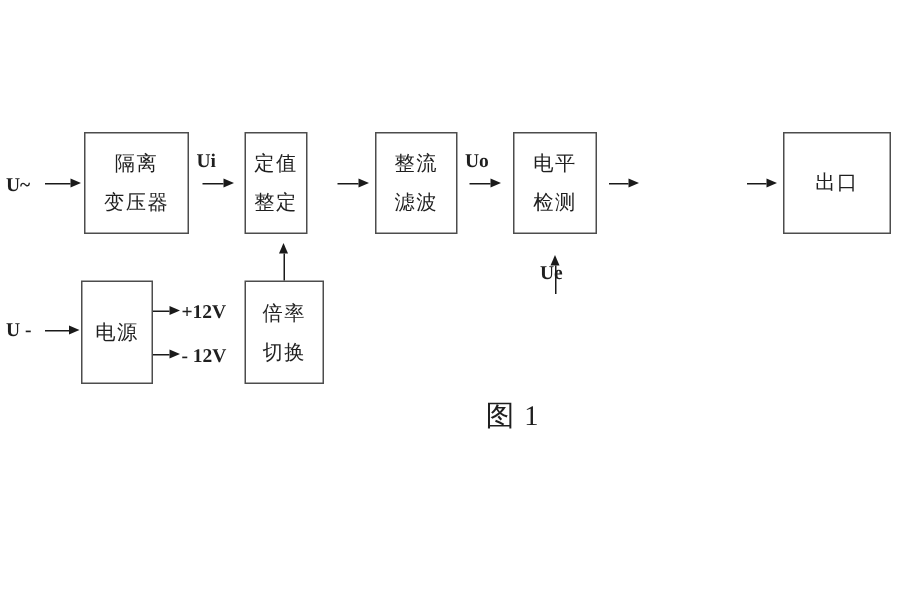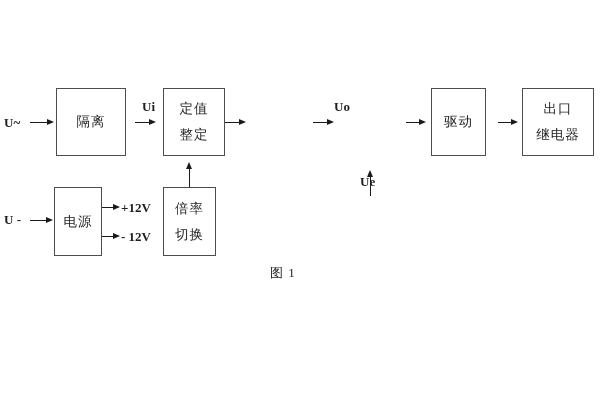--- a/index.html
+++ b/index.html
@@ -25,84 +25,89 @@
   }
   .box span{line-height:26px;white-space:nowrap;}
   .lbl{
     position:absolute;
     color:#1f1f1f;
     font-size:13px;
     font-weight:700;
     line-height:15px;
     white-space:nowrap;
   }
-  .lbl.center{text-align:right;}
+  .lbl.center{text-align:left;}
   
   .arr-h{position:absolute;height:0;border-top:1.4px solid #1a1a1a;}
   .arr-h::after{
     content:"";position:absolute;right:-7px;top:-4.4px;
     border-left:7px solid #1a1a1a;
     border-top:3.5px solid transparent;
     border-bottom:3.5px solid transparent;
   }
   
   .arr-v{position:absolute;width:0;border-left:1.4px solid #1a1a1a;}
   .arr-v::after{
     content:"";position:absolute;top:-7px;left:-4.4px;
     border-bottom:7px solid #1a1a1a;
     border-left:3.5px solid transparent;
     border-right:3.5px solid transparent;
   }
   .caption{
     position:absolute;
     color:#1f1f1f;
-    font-size:13px;
+    font-size:19px;
     letter-spacing:1px;
-    text-align:left;
+    text-align:right;
   }
 </style>
 </head>
 <body>
 
 <div id="canvas">
 
   <div class="box" style="left:56px;top:88px;width:70px;height:68px">
     <span>隔离</span>
+    <span>变压器</span>
   </div>
 
-  <div class="box" style="left:163px;top:88px;width:62px;height:68px">
+  <div class="box" style="left:163px;top:88px;width:42px;height:68px">
     <span>定值</span>
     <span>整定</span>
   </div>
 
+  <div class="box" style="left:250px;top:88px;width:55px;height:68px">
+    <span>整流</span>
+    <span>滤波</span>
+  </div>
 
+  <div class="box" style="left:342px;top:88px;width:56px;height:68px">
+    <span>电平</span>
+    <span>检测</span>
+  </div>
 
-  <div class="box" style="left:431px;top:88px;width:55px;height:68px">
-    <span>驱动</span>
-  </div>
 
   <div class="box" style="left:522px;top:88px;width:72px;height:68px">
     <span>出口</span>
-    <span>继电器</span>
   </div>
 
   <div class="box" style="left:54px;top:187px;width:48px;height:69px">
     <span>电源</span>
   </div>
 
   <div class="box" style="left:163px;top:187px;width:53px;height:69px">
     <span>倍率</span>
     <span>切换</span>
   </div>
 
 
   <div class="lbl" style="left:4px;top:115px">U~</div>
   <div class="lbl" style="left:4px;top:212px">U -</div>
   <div class="lbl center" style="left:131px;top:99px;width:24px">Ui</div>
-  <div class="lbl center" style="left:326px;top:99px;width:24px">Uo</div>
+  <div class="lbl center" style="left:310px;top:99px;width:24px">Uo</div>
   <div class="lbl" style="left:360px;top:174px">Ue</div>
   <div class="lbl" style="left:121px;top:200px">+12V</div>
   <div class="lbl" style="left:121px;top:229px">- 12V</div>
 
   <div class="arr-h" style="left:30px;top:122px;width:17px"></div>
   <div class="arr-h" style="left:135px;top:122px;width:14px"></div>
   <div class="arr-h" style="left:225px;top:122px;width:14px"></div>
   <div class="arr-h" style="left:313px;top:122px;width:14px"></div>
   <div class="arr-h" style="left:406px;top:122px;width:13px"></div>
   <div class="arr-h" style="left:498px;top:122px;width:13px"></div>

